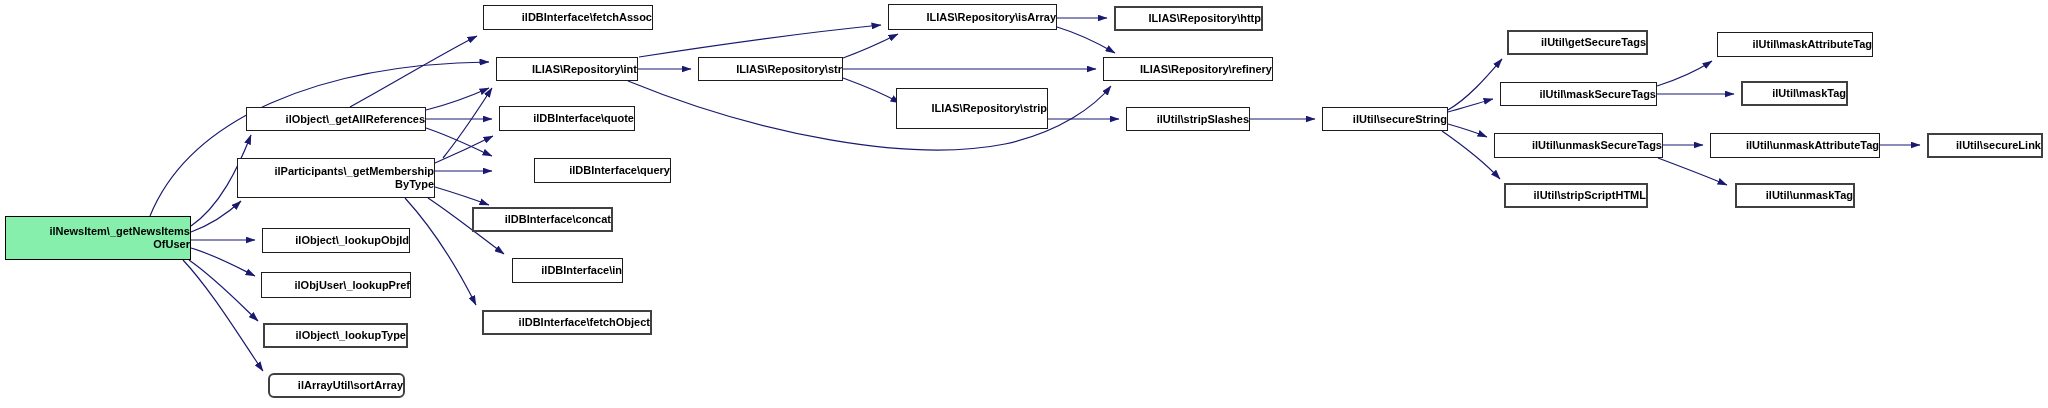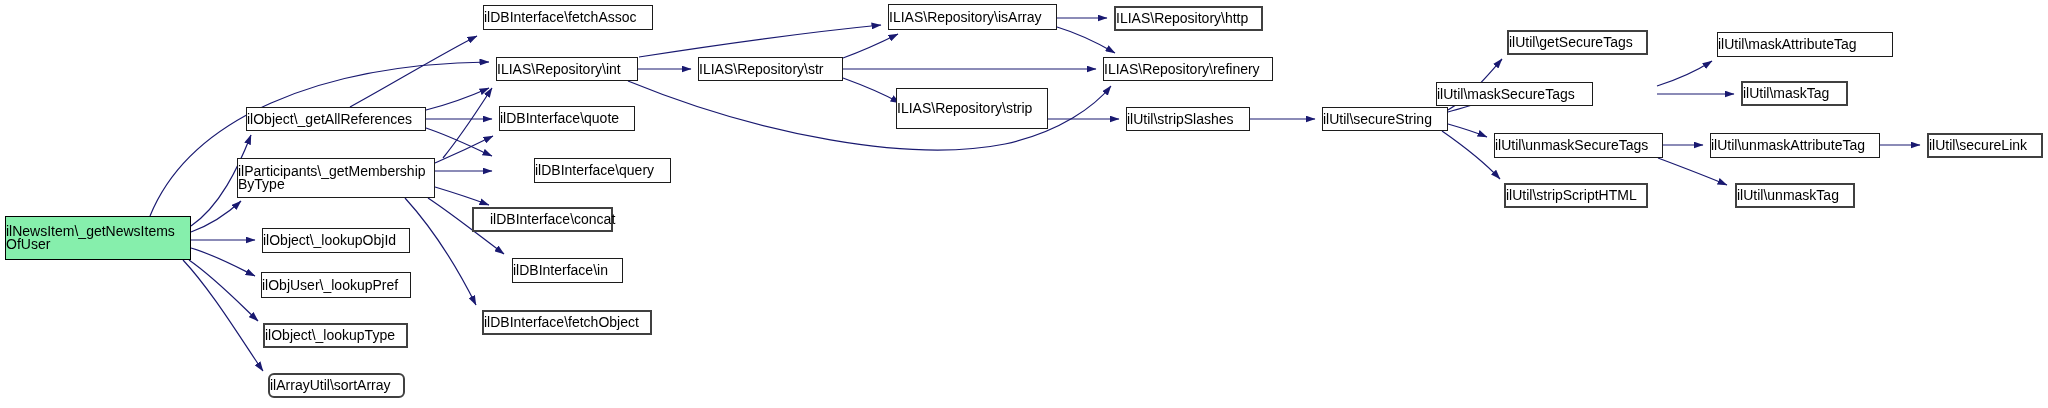--- a/index.html
+++ b/index.html
@@ -11,28 +11,29 @@
     overflow:hidden;
   }
   #edges{position:absolute;left:0;top:0;width:2048px;height:408px;}
   .node{
     position:absolute;
     box-sizing:border-box;
     background:#ffffff;
     border:1px solid #1c1c1c;
     display:flex;
     flex-direction:column;
-    align-items:flex-start;
+    align-items:flex-end;
     justify-content:center;
     text-align:center;
-    font-size:14px;
+    font-size:11px;
     line-height:13px;
     color:#000000;
     white-space:nowrap;
     cursor:pointer;
+    font-weight:bold;
   }
   .node.bold{border:2px solid #404040;}
   .node.current{background:#86efac;border:1.4px solid #000000;cursor:default;}
   .node .line{pointer-events:none;}
 </style>
 </head>
 <body>
 
 <div id="canvas" style="background: rgb(255, 255, 255);">
   <svg id="edges" xmlns="http://www.w3.org/2000/svg" viewBox="0 0 2048 408">
@@ -142,30 +143,30 @@
       </div>
       <div class="node" title="ilUtil\stripSlashes" style="left: 1126px; top: 107px; width: 124px; height: 24px;">
         <div class="line">ilUtil\stripSlashes</div>
       </div>
       <div class="node" title="ilUtil\secureString" style="left: 1322px; top: 107px; width: 126px; height: 24px;">
         <div class="line">ilUtil\secureString</div>
       </div>
       <div class="node bold" title="ilUtil\getSecureTags" style="left: 1507px; top: 30px; width: 141px; height: 25px;">
         <div class="line">ilUtil\getSecureTags</div>
       </div>
-      <div class="node" title="ilUtil\maskSecureTags" style="left: 1436px; top: 82px; width: 157px; height: 24px;">
+      <div class="node" title="ilUtil\maskSecureTags" style="left: 1500px; top: 82px; width: 157px; height: 24px;">
         <div class="line">ilUtil\maskSecureTags</div>
       </div>
       <div class="node" title="ilUtil\unmaskSecureTags" style="left: 1494px; top: 133px; width: 169px; height: 25px;">
         <div class="line">ilUtil\unmaskSecureTags</div>
       </div>
       <div class="node bold" title="ilUtil\stripScriptHTML" style="left: 1504px; top: 183px; width: 144px; height: 25px;">
         <div class="line">ilUtil\stripScriptHTML</div>
       </div>
-      <div class="node" title="ilUtil\maskAttributeTag" style="left: 1717px; top: 32px; width: 176px; height: 25px;">
+      <div class="node" title="ilUtil\maskAttributeTag" style="left: 1717px; top: 32px; width: 156px; height: 25px;">
         <div class="line">ilUtil\maskAttributeTag</div>
       </div>
       <div class="node bold" title="ilUtil\maskTag" style="left: 1741px; top: 81px; width: 107px; height: 25px;">
         <div class="line">ilUtil\maskTag</div>
       </div>
       <div class="node" title="ilUtil\unmaskAttributeTag" style="left: 1710px; top: 133px; width: 170px; height: 25px;">
         <div class="line">ilUtil\unmaskAttributeTag</div>
       </div>
       <div class="node bold" title="ilUtil\unmaskTag" style="left: 1735px; top: 183px; width: 120px; height: 25px;">
         <div class="line">ilUtil\unmaskTag</div>

